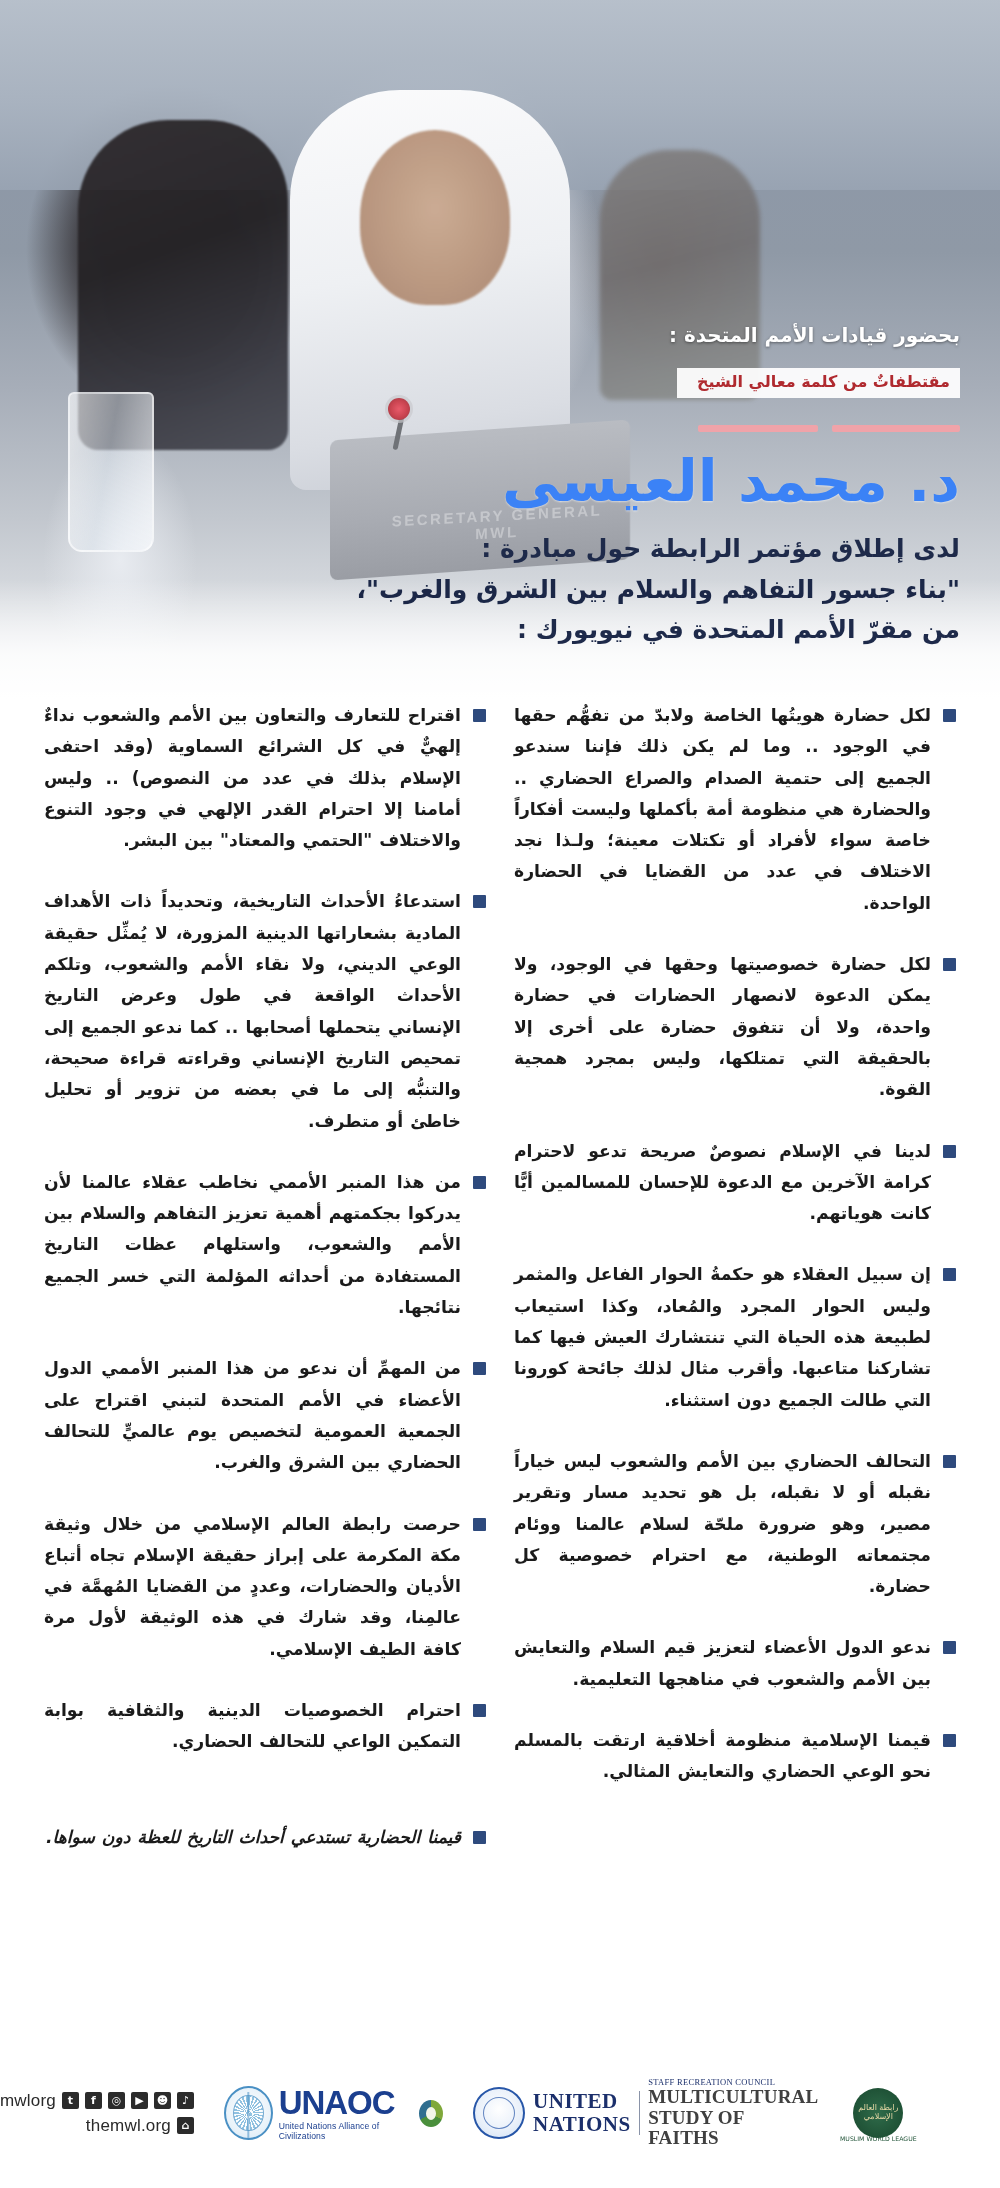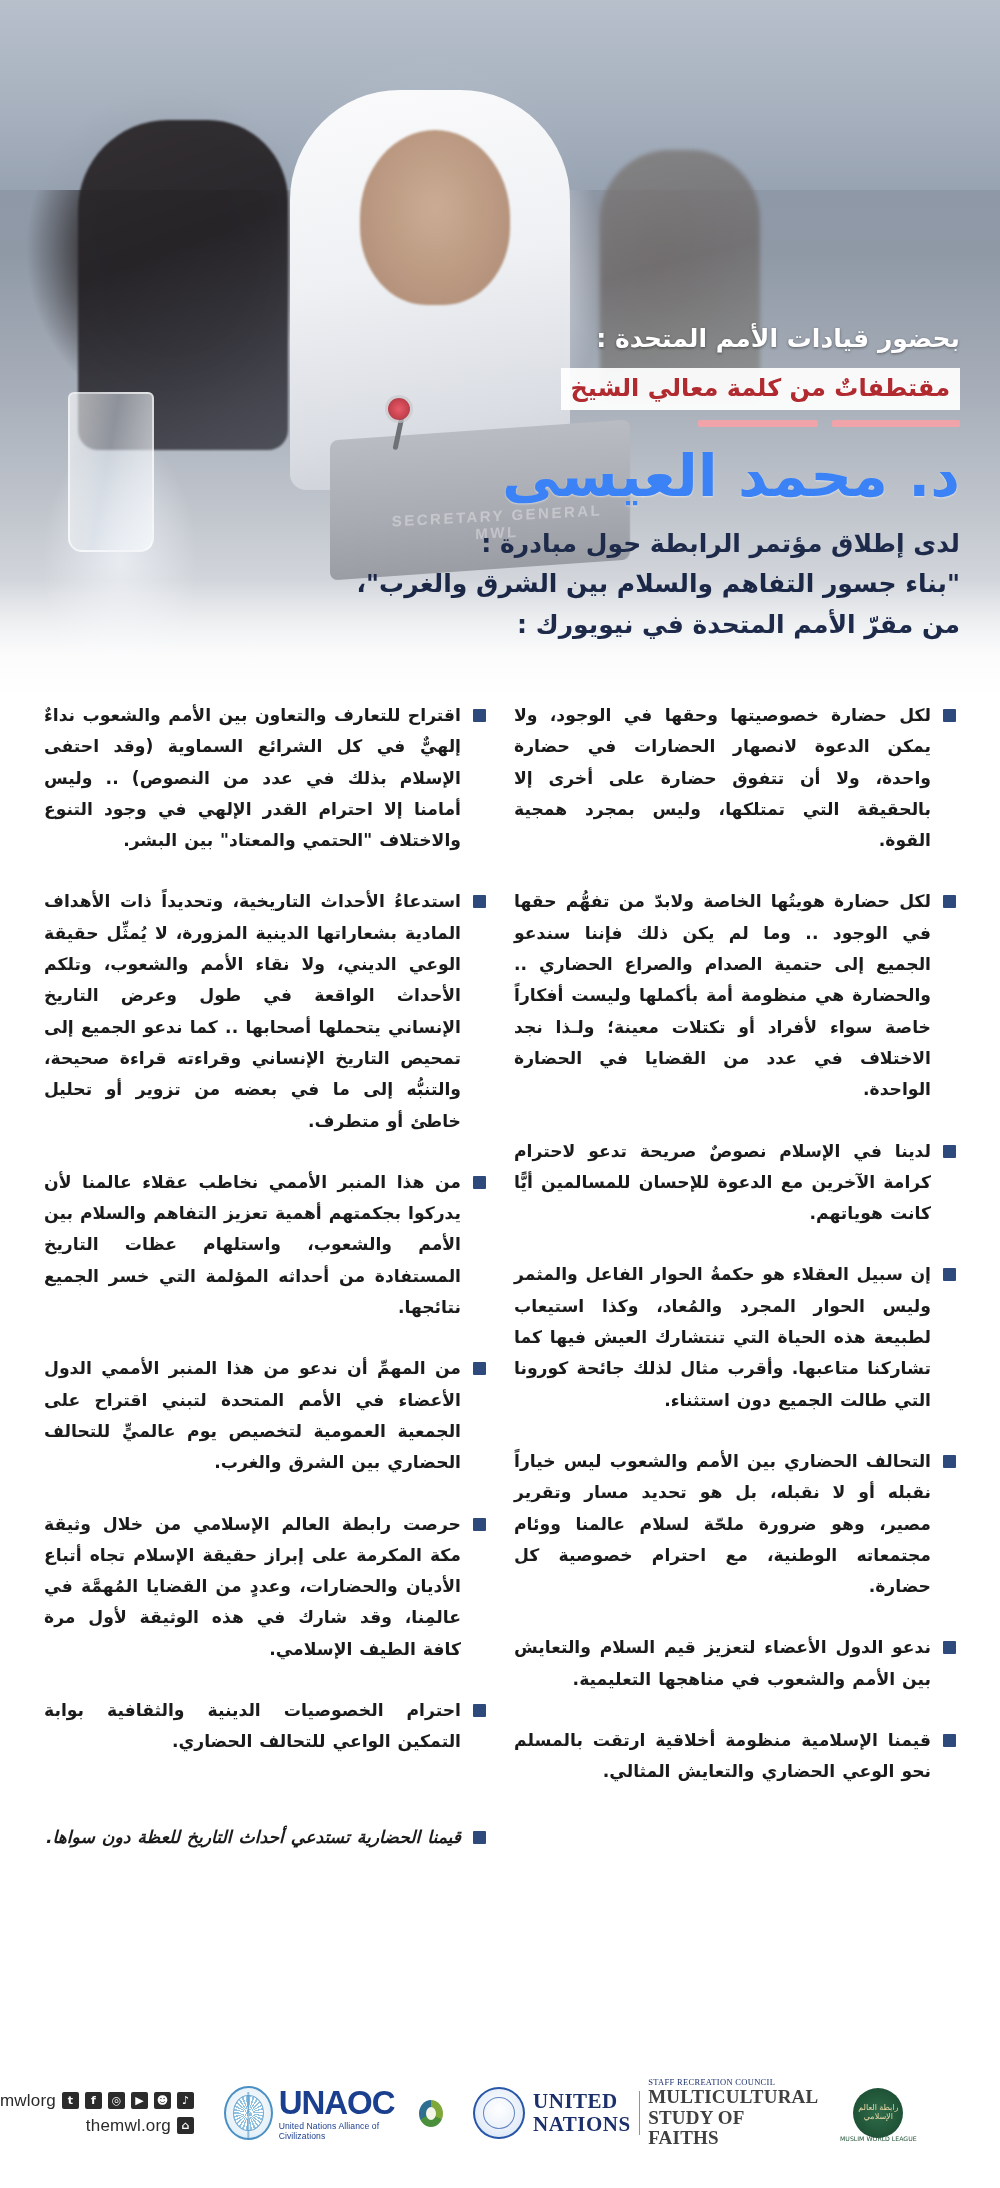--- a/index.html
+++ b/index.html
@@ -76,27 +76,27 @@
     position:absolute; left:0; bottom:0; width:1000px; height:120px;
     background:linear-gradient(180deg, rgba(255,255,255,0) 0%, rgba(255,255,255,.85) 62%, #fff 100%);
   }
 
   
   .hero-text {
     position:absolute; right:40px; top:320px; width:640px;
     text-align:right; direction:rtl; z-index:5;
   }
   .kicker {
-    font-size:25px; font-weight:700; color:#ffffff; line-height:1.5;
-    text-shadow:0 1px 3px rgba(0,0,0,.45); margin-bottom:10px;
+    font-size:20px; font-weight:700; color:#ffffff; line-height:1.5;
+    text-shadow:0 1px 3px rgba(0,0,0,.45); margin-bottom:18px;
   }
   .kicker-2 {
-    font-size:24px; font-weight:700; color:#b02a2f; line-height:1.5;
+    font-size:16px; font-weight:700; color:#b02a2f; line-height:1.5;
     background:rgba(255,255,255,.93); display:inline-block;
-    padding:2px 10px 4px 10px; margin-bottom:4px;
+    padding:2px 10px 4px 20px; margin-bottom:21px;
   }
   .rule-wrap { display:flex; justify-content:flex-start; gap:14px; margin:6px 0 6px 0; }
   .rule { height:7px; background:#f0a3a9; border-radius:2px; }
   .rule.a { width:128px; } .rule.b { width:120px; }
   .name {
     font-size:58px; font-weight:800; color:#3b82f6; line-height:1.18;
     letter-spacing:-.5px; margin:15px 0 14px 0;
     text-shadow:0 1px 2px rgba(255,255,255,.5);
   }
   .lede {
@@ -254,25 +254,25 @@
     <div>من مقرّ الأمم المتحدة في نيويورك :</div>
   </div>
 </div>
 
 <div class="body-wrap">
   <div class="cols">
 
     <div class="col" id="col-right">
         <div class="bullet-item">
           <span class="sq"></span>
+          <span class="btext">لكل حضارة هويتُها الخاصة ولابدّ من تفهُّم حقها في الوجود .. وما لم يكن ذلك فإننا سندعو الجميع إلى حتمية الصدام والصراع الحضاري .. والحضارة هي منظومة أمة بأكملها وليست أفكاراً خاصة سواء لأفراد أو تكتلات معينة؛ ولـذا نجد الاختلاف في عدد من القضايا في الحضارة الواحدة.</span>
+        </div>
+        <div class="bullet-item">
+          <span class="sq"></span>
           <span class="btext">لكل حضارة خصوصيتها وحقها في الوجود، ولا يمكن الدعوة لانصهار الحضارات في حضارة واحدة، ولا أن تتفوق حضارة على أخرى إلا بالحقيقة التي تمتلكها، وليس بمجرد همجية القوة.</span>
-        </div>
-        <div class="bullet-item">
-          <span class="sq"></span>
-          <span class="btext">لكل حضارة هويتُها الخاصة ولابدّ من تفهُّم حقها في الوجود .. وما لم يكن ذلك فإننا سندعو الجميع إلى حتمية الصدام والصراع الحضاري .. والحضارة هي منظومة أمة بأكملها وليست أفكاراً خاصة سواء لأفراد أو تكتلات معينة؛ ولـذا نجد الاختلاف في عدد من القضايا في الحضارة الواحدة.</span>
         </div>
         <div class="bullet-item">
           <span class="sq"></span>
           <span class="btext">لدينا في الإسلام نصوصٌ صريحة تدعو لاحترام كرامة الآخرين مع الدعوة للإحسان للمسالمين أيًّا كانت هوياتهم.</span>
         </div>
         <div class="bullet-item">
           <span class="sq"></span>
           <span class="btext">إن سبيل العقلاء هو حكمةُ الحوار الفاعل والمثمر وليس الحوار المجرد والمُعاد، وكذا استيعاب لطبيعة هذه الحياة التي تنتشارك العيش فيها كما تشاركنا متاعبها. وأقرب مثال لذلك جائحة كورونا التي طالت الجميع دون استثناء.</span>
         </div>
         <div class="bullet-item">

